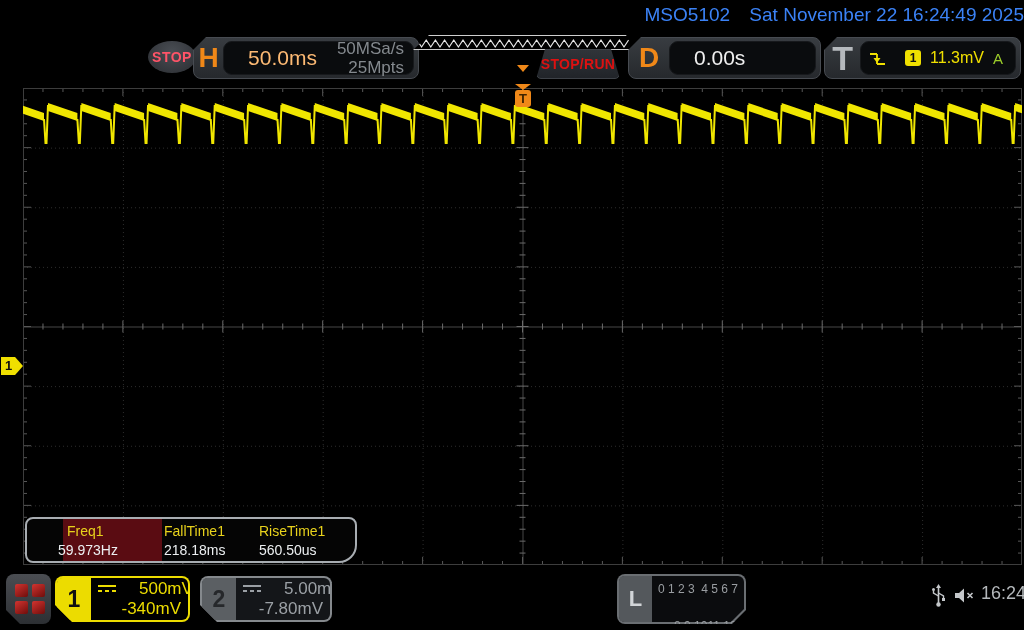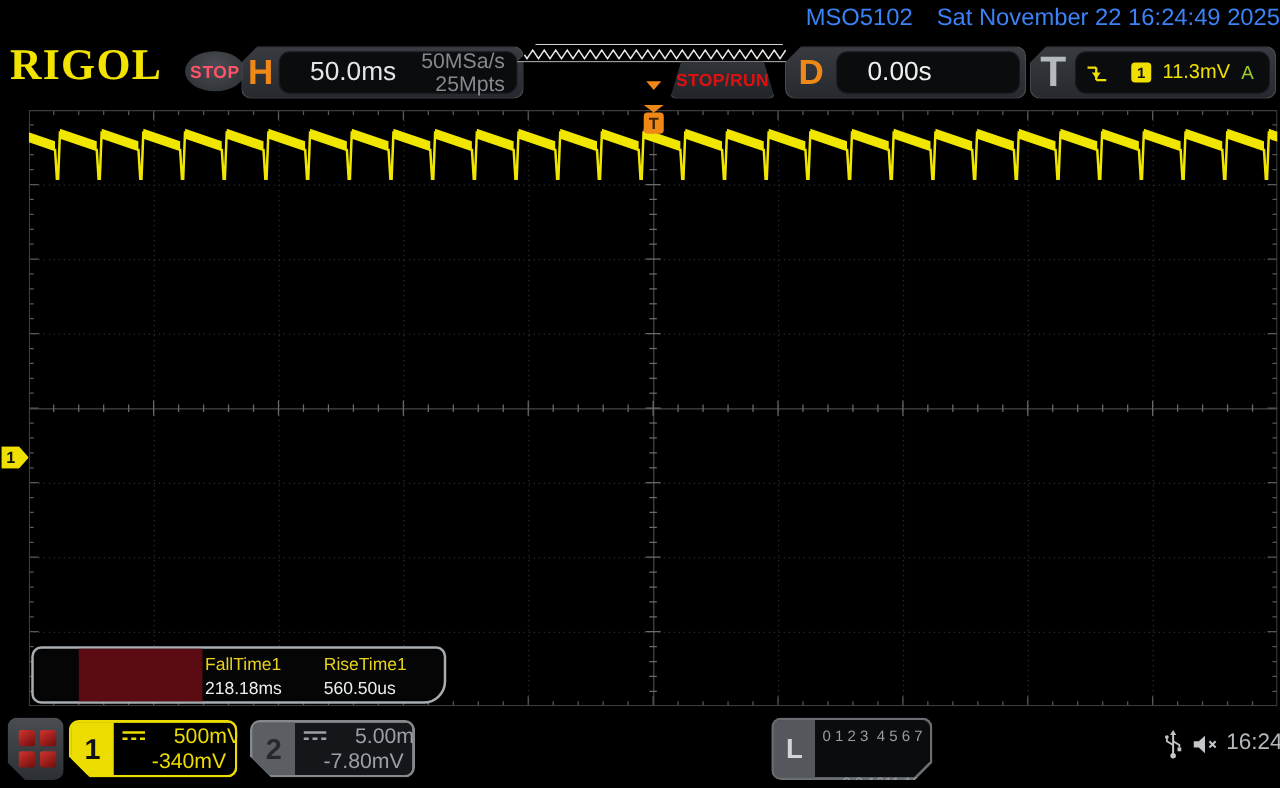--- a/index.html
+++ b/index.html
@@ -19,21 +19,21 @@
   .stop-oval{position:absolute;left:148px;top:11px;width:48px;height:32px;border-radius:50%;
              background:radial-gradient(ellipse at 50% 35%,#4a4e54,#33363b 70%);
              color:#ff5468;font-size:14px;font-weight:bold;text-align:center;line-height:32px;letter-spacing:.5px;}
   .hpanel{position:absolute;top:7px;height:42px;background:linear-gradient(#383c41,#26292d);
           border:1px solid #474b51;border-radius:8px;display:flex;align-items:center;
           clip-path:polygon(13px 0,100% 0,100% 100%,0 100%,0 13px);box-sizing:border-box;}
   .panel-letter{width:40px;text-align:center;font-size:28px;font-weight:bold;color:#f08818;}
   .panel-inner{flex:1;height:34px;margin:3px 4px 3px 0;background:#0a0c0e;border:1px solid #17191c;
                border-radius:9px;display:flex;align-items:center;box-sizing:border-box;}
   #h-panel{left:193px;width:226px;}
-  #h-panel .timebase{flex:1;color:#e5e5e5;font-size:21px;margin-left:24px;}
+  #h-panel .timebase{flex:1;color:#fdba74;font-size:21px;margin-left:24px;}
   #h-panel .rates{text-align:right;padding-right:9px;color:#84898e;font-size:17px;line-height:1.12;margin-left:20px;}
   #d-panel{left:628px;width:193px;}
   #d-panel .delay{color:#f0f0f0;font-size:21px;margin-left:24px;}
   #t-panel{left:824px;width:197px;}
   #t-panel .panel-letter{color:#b5b9bd;font-size:34px;}
   #t-panel .panel-inner{gap:9px;padding:0 8px;}
   .trig-badge{width:16px;height:16px;background:#f0e000;border-radius:3px;color:#111;
               font-size:12px;font-weight:bold;text-align:center;line-height:16px;margin-left:10px;}
   .trig-level{color:#f0e000;font-size:16px;}
   .trig-sweep{color:#9ccd2a;font-size:15px;margin-left:auto;margin-right:4px;}
@@ -114,21 +114,20 @@
 <body>
 
 <div id="screen">
 
   <div id="top-bar">
     <span class="model">MSO5102</span>
     <span class="datetime">Sat November 22 16:24:49 2025</span>
   </div>
 
   <div id="header">
-    <div class="logo">RIGOL</div>
     <div class="stop-oval">STOP</div>
 
     <div class="hpanel" id="h-panel">
       <div class="panel-letter">H</div>
       <div class="panel-inner">
         <div class="timebase">50.0ms</div>
         <div class="rates">
           <div>50MSa/s</div>
           <div>25Mpts</div>
         </div>
@@ -456,20 +455,24 @@
   </div>
 
   <div id="ch1-marker">1</div>
   <div id="trig-marker">
     <div class="tri"></div>
     <div class="tbox">T</div>
   </div>
 
   <div id="measure-box">
     <div class="hl-cell"></div>
+    <div class="meas-col" style="left:0;width:134px;">
+      <div class="meas-label" style="left:40px;">Freq1</div>
+      <div class="meas-value" style="left:31px;">59.973Hz</div>
+    </div>
     <div class="meas-col" style="left:134px;width:96px;">
       <div class="meas-label" style="left:3px;">FallTime1</div>
       <div class="meas-value" style="left:3px;">218.18ms</div>
     </div>
     <div class="meas-col" style="left:229px;width:100px;">
       <div class="meas-label" style="left:3px;">RiseTime1</div>
       <div class="meas-value" style="left:3px;">560.50us</div>
     </div>
   </div>
 

